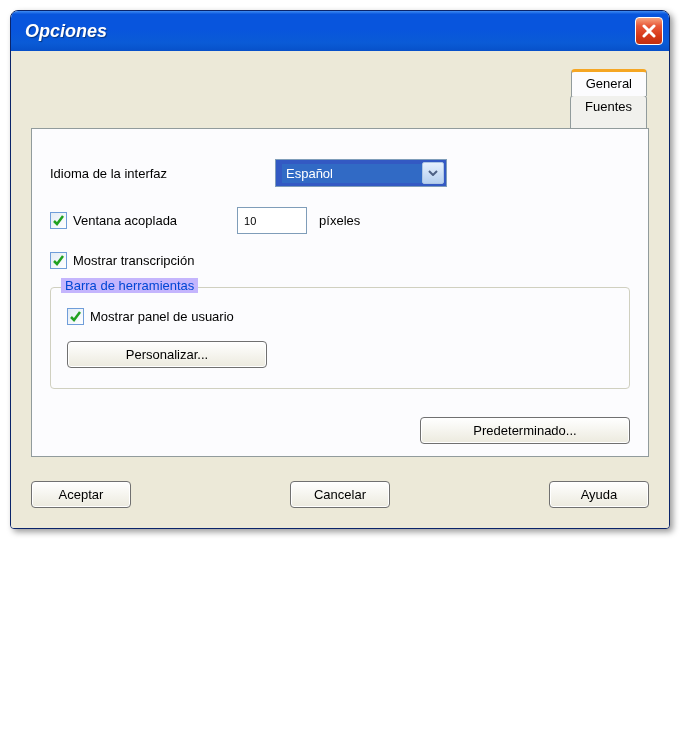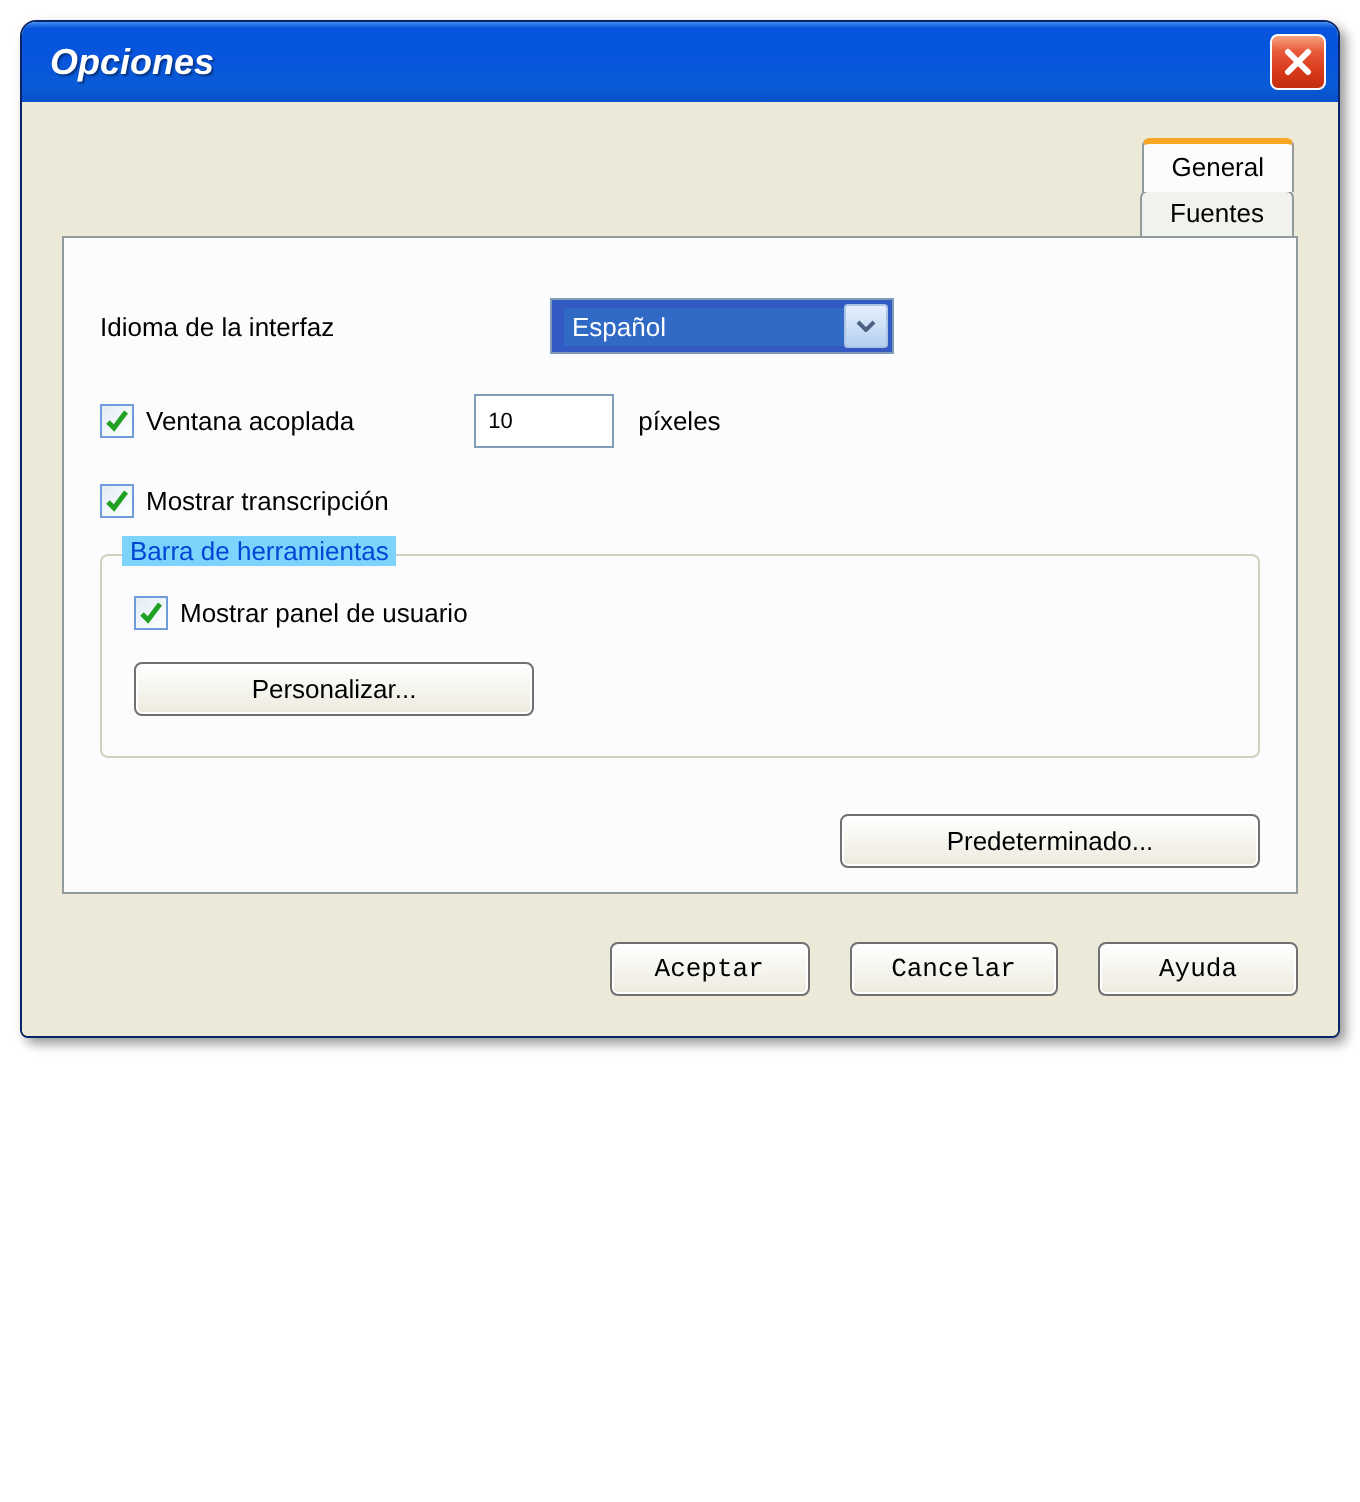--- a/index.html
+++ b/index.html
@@ -70,21 +70,21 @@
     background: #fcfcfe;
     border-top: 3px solid #f5a623;
     padding-top: 4px;
     margin-bottom: -1px;
     z-index: 3;
   }
   .tab.inactive {
     background: #f1f1ed;
     font-size: 13px;
     padding-top: 3px;
-    padding-bottom: 4px;
+    padding-bottom: 14px;
   }
   .tabpanel {
     border: 1px solid #919b9c;
     background: #fcfcfe;
     padding: 30px 18px 12px 18px;
     position: relative;
     z-index: 1;
   }
   .row {
     display: flex;
@@ -154,21 +154,21 @@
     border: 1px solid #d0d0c0;
     border-radius: 4px;
     margin-top: 6px;
     padding: 20px 16px 20px 16px;
     position: relative;
   }
   .groupbox-title {
     position: absolute;
     top: -10px;
     left: 10px;
-    background: #7dd3fc;
+    background: #c4b5fd;
     padding: 0 4px;
     color: #0046d5;
     text-align: center;
   }
   .btn {
     border: 1px solid #707070;
     border-radius: 4px;
     background: linear-gradient(to bottom, #ffffff, #eceade);
     padding: 5px 20px;
     font-family: inherit;
@@ -179,24 +179,23 @@
     box-shadow: inset 0 0 0 1px #fff;
   }
   .btn-wide { min-width: 210px; }
   .row-right {
     display: flex;
     justify-content: flex-end;
     margin-top: 28px;
   }
   .footer-btns {
     display: flex;
-    justify-content: flex-end;
+    justify-content: space-between;
     gap: 20px;
     margin-top: 24px;
-    font-family: Liberation Mono, monospace;
   }
 </style>
 </head>
 <body>
 
 <div class="window">
   <div class="titlebar">
     <span class="titlebar-title">Opciones</span>
     <div class="close-btn">
       <svg width="14" height="14" viewBox="0 0 14 14">

